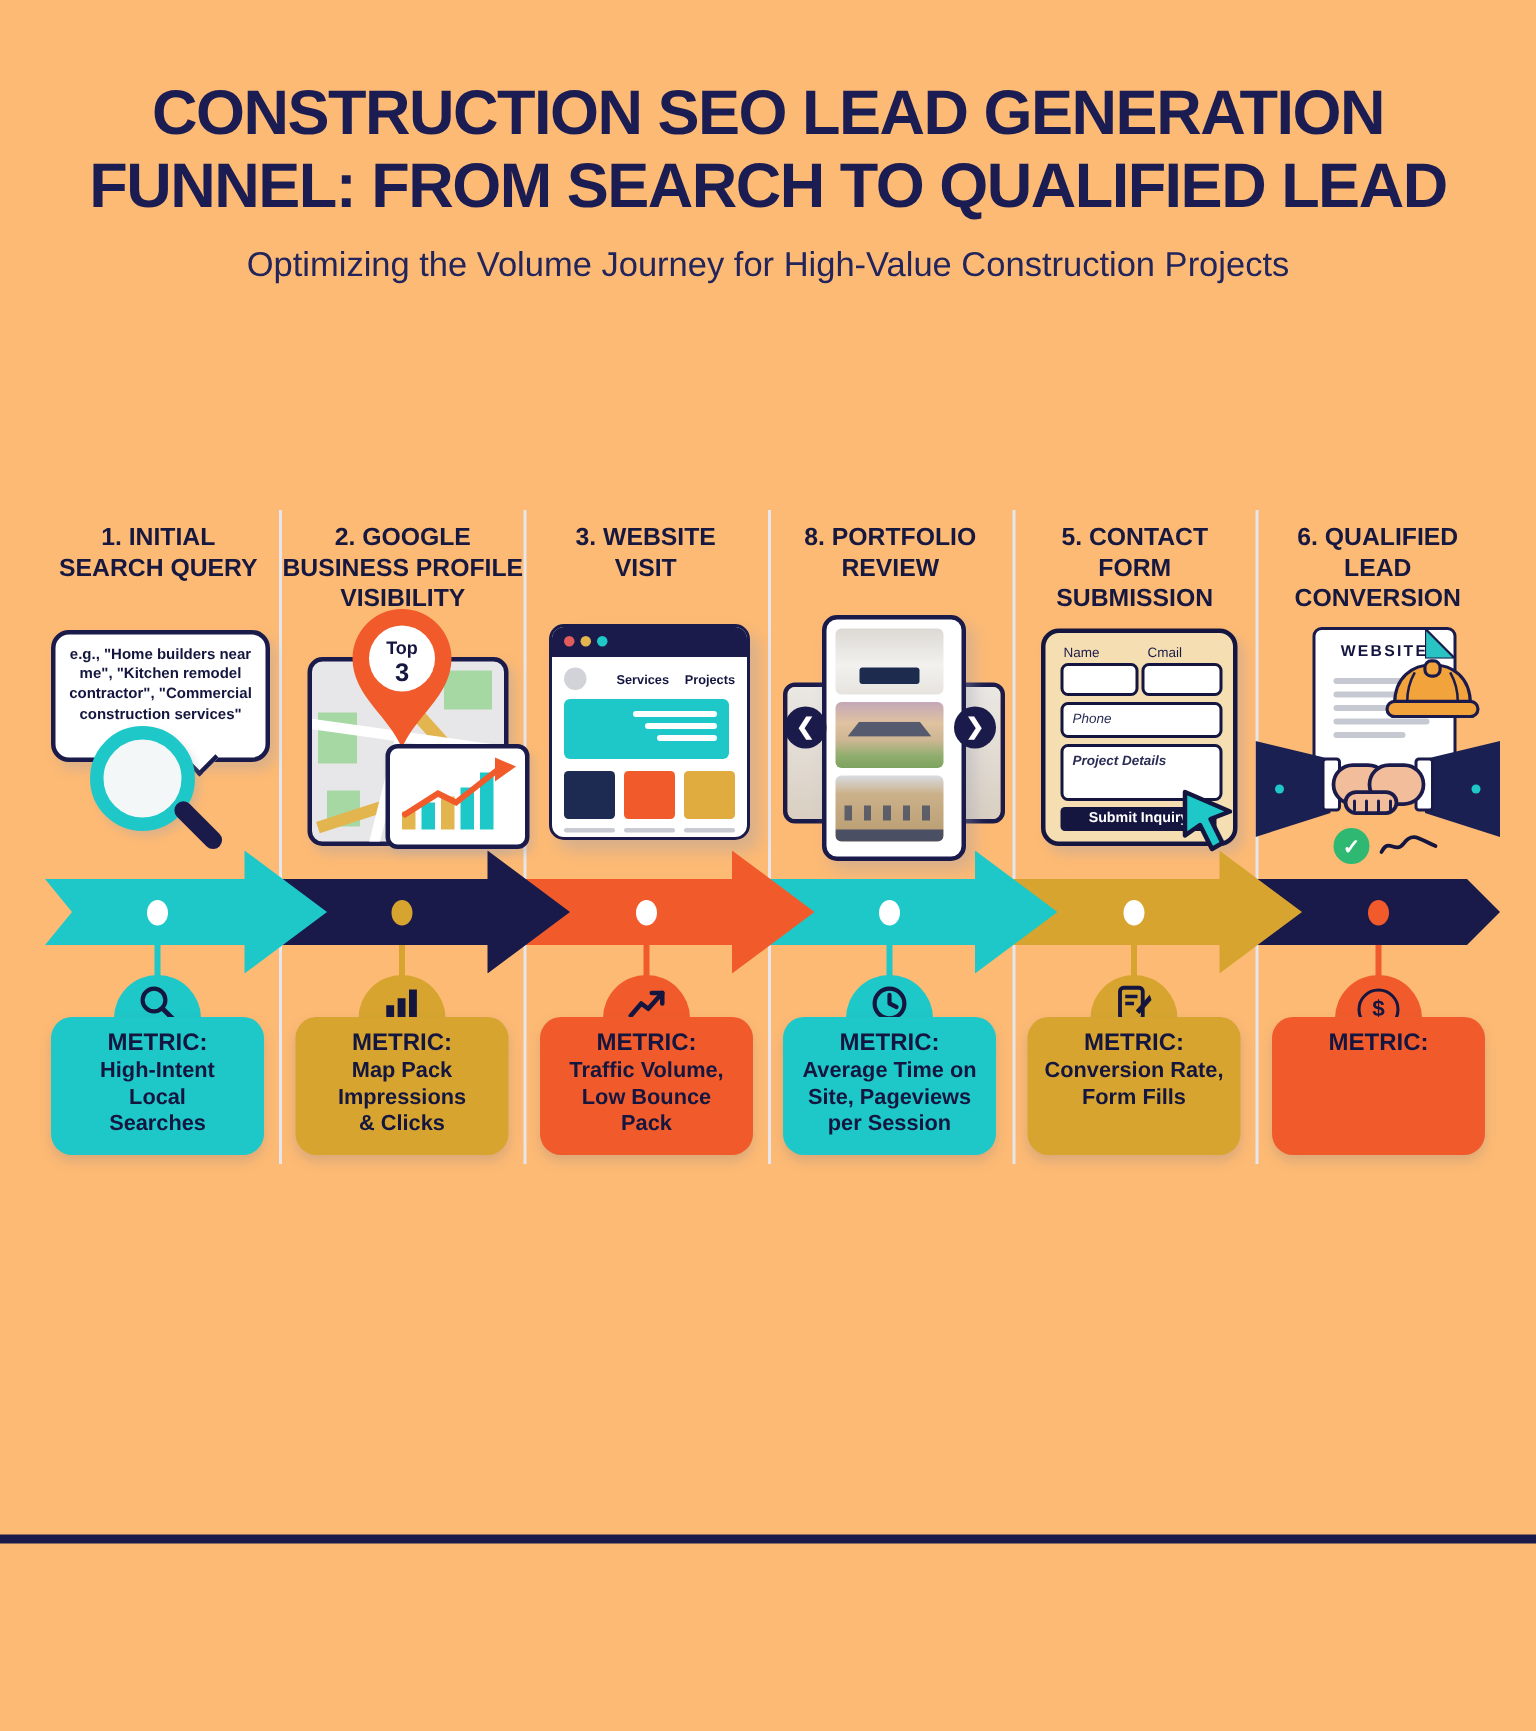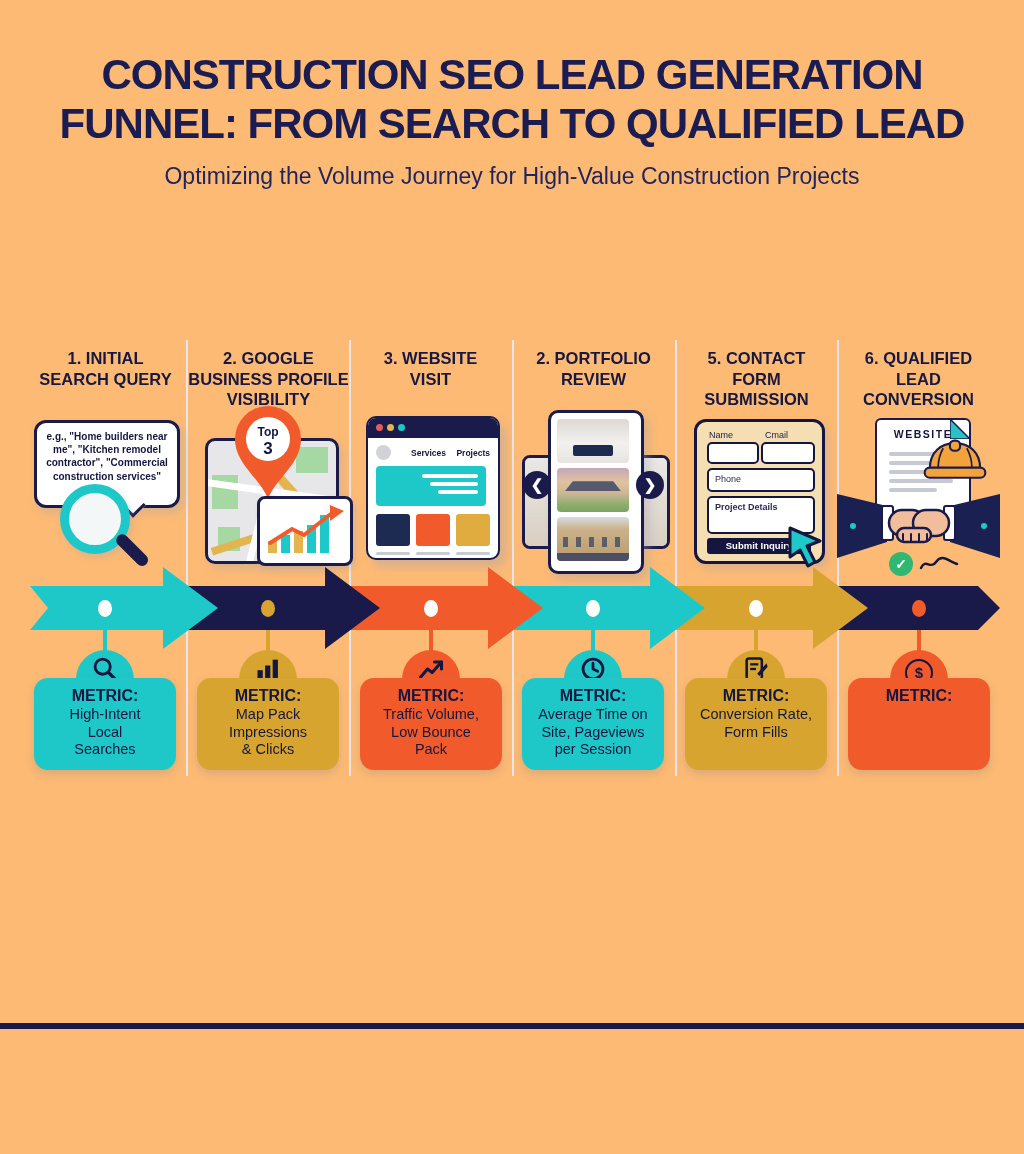--- a/index.html
+++ b/index.html
@@ -66,21 +66,21 @@
         clip-path:polygon(0 100%,14% 0,86% 0,100% 100%);}
   .winband{position:absolute;left:8%;top:46%;width:84%;height:10px;opacity:.75;
            background:repeating-linear-gradient(90deg,#3A4560 0 5px,transparent 5px 13px);}
   .darkband{position:absolute;left:0;bottom:0;width:100%;height:8px;background:#4A4F63;}
   .nav-btn{position:absolute;top:131px;width:28px;height:28px;border-radius:50%;background:#1A1B4B;
            color:#fff;font-size:15px;font-weight:bold;text-align:center;line-height:27px;z-index:5;}
   
   .form{position:absolute;left:19px;top:79px;width:125px;height:139px;background:#F5DFB2;
         border:3px solid #14163F;border-radius:12px;box-shadow:4px 5px 8px rgba(160,160,175,.35);}
   .flabel{position:absolute;font-size:9px;font-weight:normal;color:#1A1B4B;}
-  .finput{position:absolute;background:#fff;border:2px solid #14163F;border-radius:5px;}
+  .finput{position:absolute;background:#fff;border:2px solid #14163F;border-radius:5px;font-style:italic;}
   .fplaceholder{font-size:9px;color:#2A2C55;padding:4px 0 0 6px;}
   .fsubmit{position:absolute;left:10px;top:116px;width:104px;height:16px;background:#14163F;border-radius:3px;
            color:#fff;font-size:9.5px;font-weight:bold;text-align:center;line-height:16px;}
   .cursor{position:absolute;left:112px;top:186px;width:40px;height:44px;z-index:6;}
   
   .doc{position:absolute;left:38px;top:78px;width:92px;height:112px;background:#fff;
        border:2.5px solid #1A1B4B;border-radius:6px;}
   .doc-title{position:absolute;top:8px;left:0;width:100%;text-align:center;font-size:10.5px;
              font-weight:bold;letter-spacing:1.5px;color:#14163F;}
   .dline{position:absolute;left:12px;width:64px;height:3.5px;border-radius:2px;background:#C6C9D2;}
@@ -100,21 +100,21 @@
   .seg5{clip-path:polygon(668px 19px,813px 19px,813px 0px,868px 41px,813px 82px,813px 63px,668px 63px);z-index:12;}
   .seg6{clip-path:polygon(830px 19px,978px 19px,1000px 41px,978px 63px,830px 63px);z-index:11;}
   .dot{position:absolute;top:600px;width:14px;height:17px;border-radius:50%;z-index:20;}
   .stem{position:absolute;top:608px;width:4px;height:60px;z-index:2;}
   
   .tab{position:absolute;top:650px;width:58px;height:58px;border-radius:50%;z-index:4;}
   .tab svg{position:absolute;left:50%;top:5px;transform:translateX(-50%);}
   .mcard{position:absolute;top:678px;width:142px;min-height:92px;border-radius:14px;z-index:5;
          box-shadow:0 4px 8px rgba(120,120,140,.25);text-align:center;padding-top:9px;box-sizing:border-box;}
   .mlabel{font-size:16px;font-weight:bold;color:#14163F;}
-  .mtext{font-size:14.5px;font-weight:400;line-height:1.22;color:#14163F;white-space:pre-line;margin-top:1px;}
+  .mtext{font-size:14.5px;font-weight:700;line-height:1.22;color:#14163F;white-space:pre-line;margin-top:1px;}
   .dollar-glyph{font-size:15px;font-weight:bold;color:#14163F;position:absolute;left:50%;top:9px;
                 transform:translateX(-50%);width:24px;height:24px;border:2.4px solid #14163F;border-radius:50%;
                 text-align:center;line-height:23px;}
   
   .rule{position:absolute;left:0;top:1023px;width:100%;height:6px;background:#1A1B4B;}
 </style>
 </head>
 <body>
 
 <div class="page">
@@ -195,21 +195,21 @@
       <div class="gline" style="left:8px;top:134px;width:34px"></div>
       <div class="gline" style="left:8px;top:141px;width:28px"></div>
       <div class="gline" style="left:48px;top:134px;width:34px"></div>
       <div class="gline" style="left:48px;top:141px;width:28px"></div>
       <div class="gline" style="left:88px;top:134px;width:34px"></div>
       <div class="gline" style="left:88px;top:141px;width:28px"></div>
     </div>
   </div>
 
   <div class="col" style="left:512px">
-    <div class="stage-title">2. PORTFOLIO
+    <div class="stage-title">8. PORTFOLIO
 REVIEW</div>
     <div class="side-card" style="left:10px">
         <div class="side-fill"></div>
       </div>
     <div class="side-card" style="left:122px">
         <div class="side-fill"></div>
       </div>
     <div class="main-card">
       <div class="photo ph1">
           <div class="island"></div>

